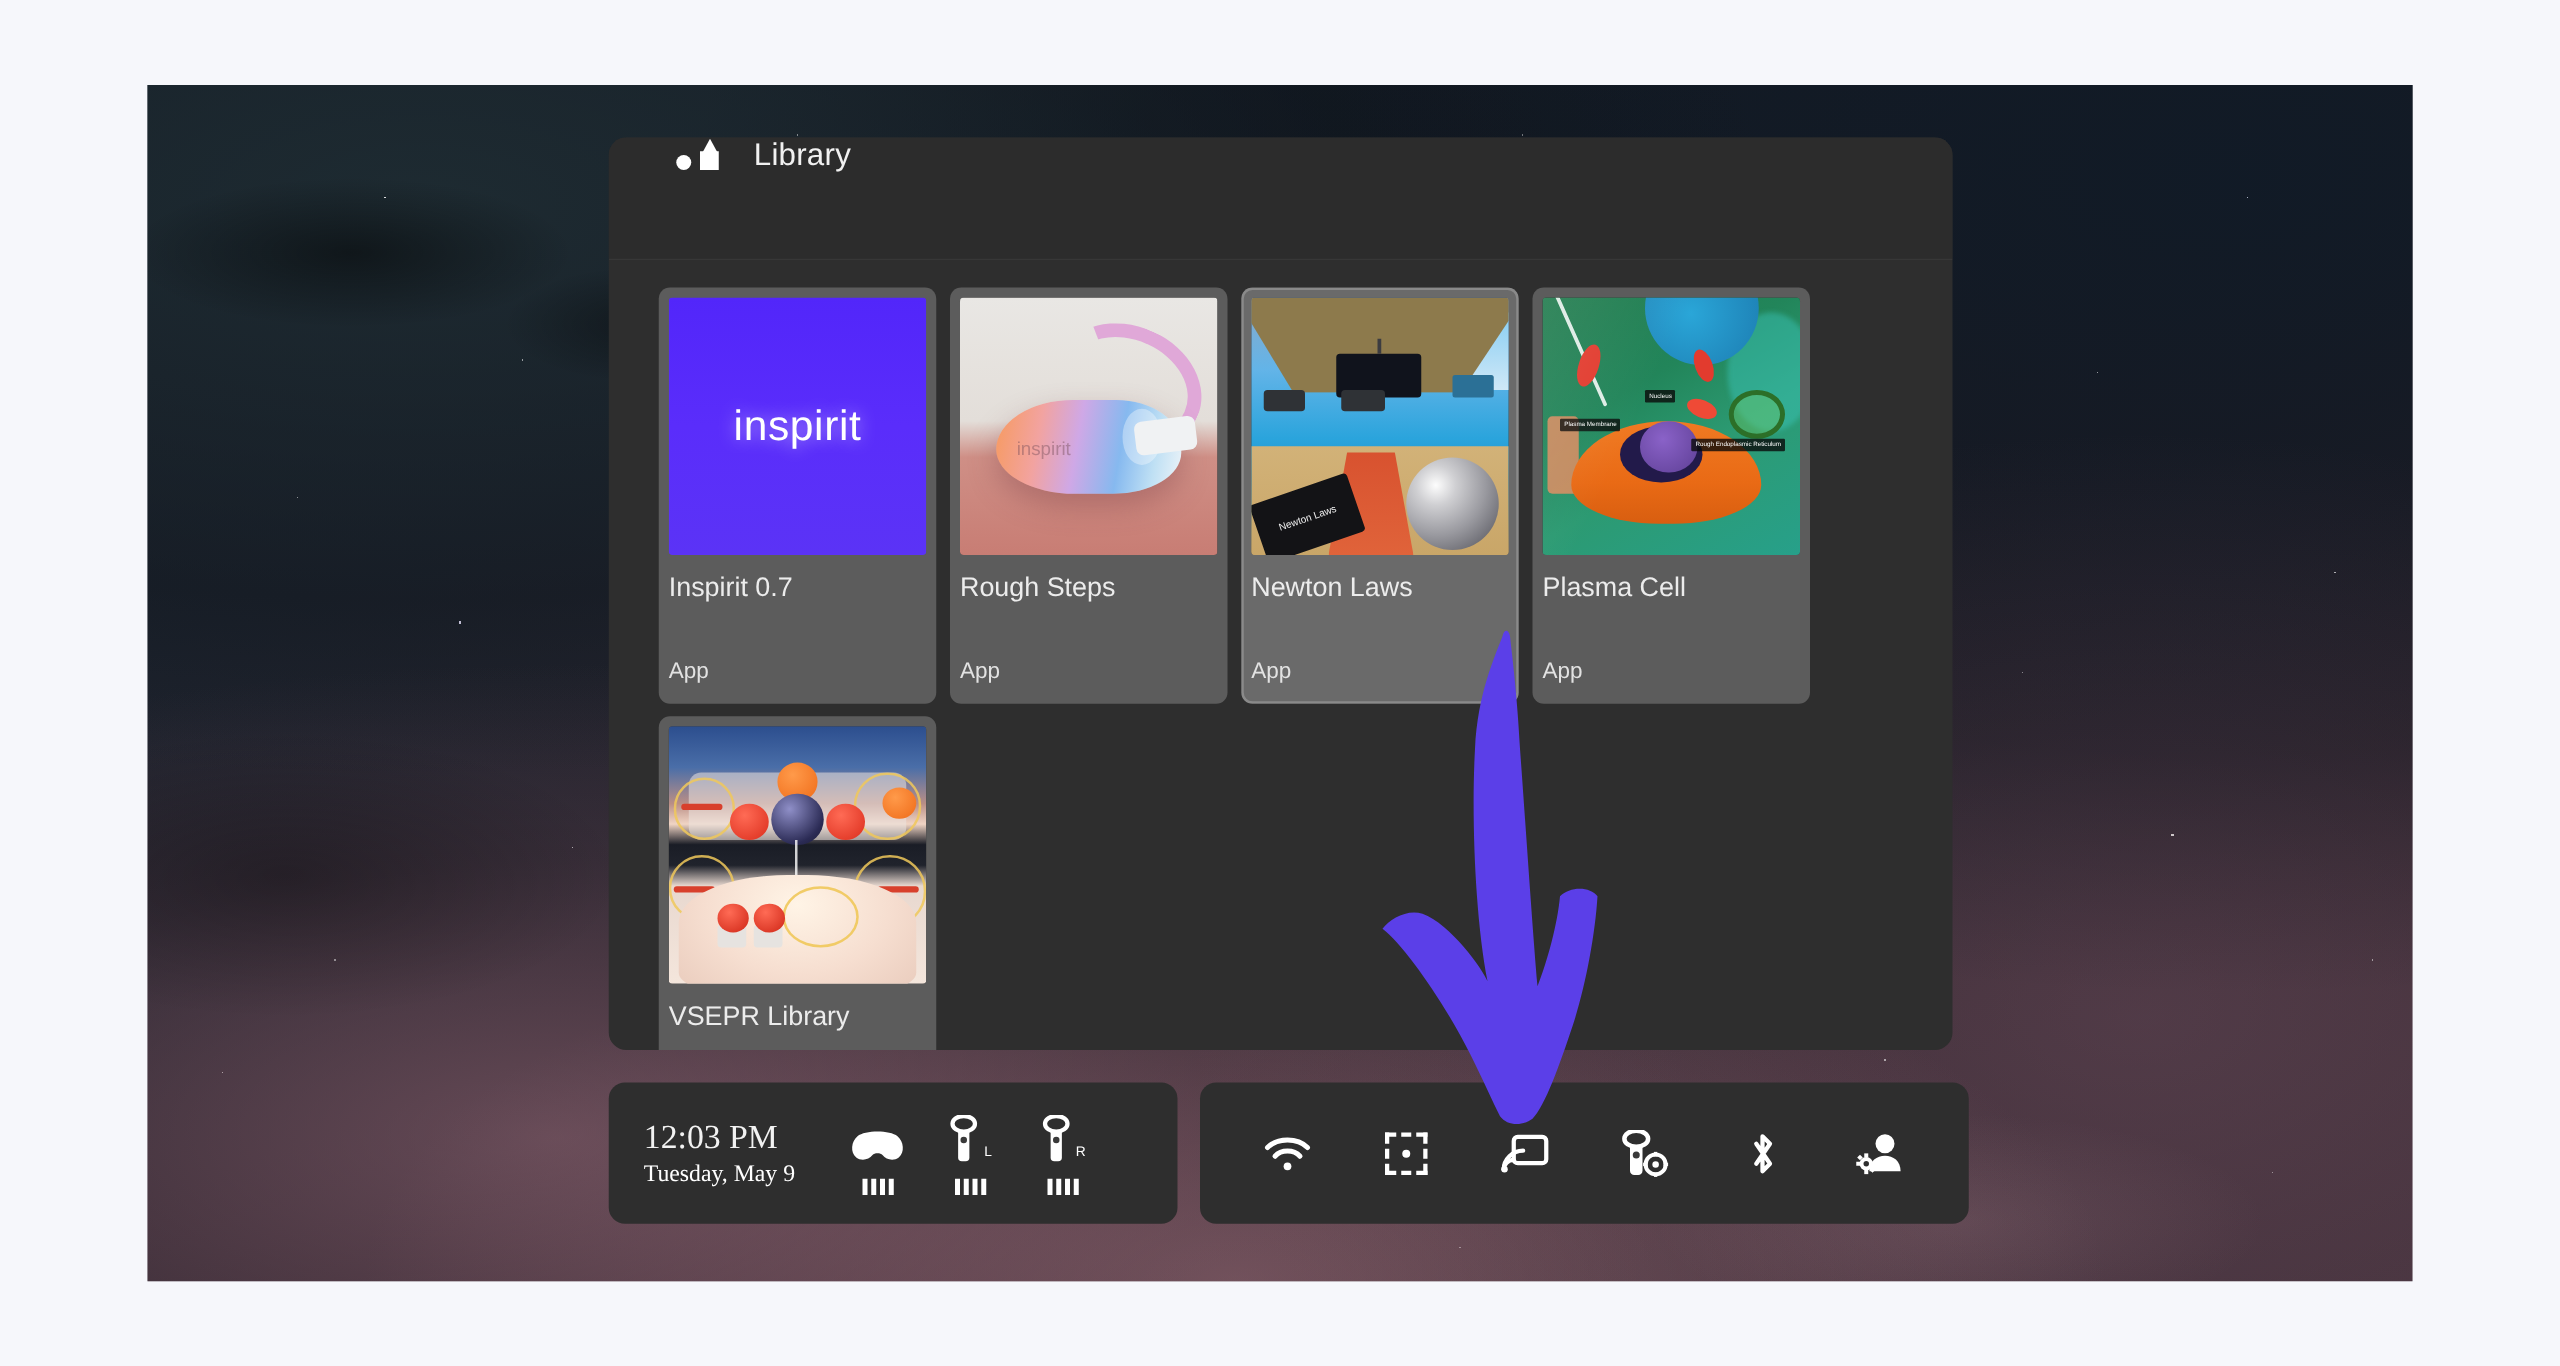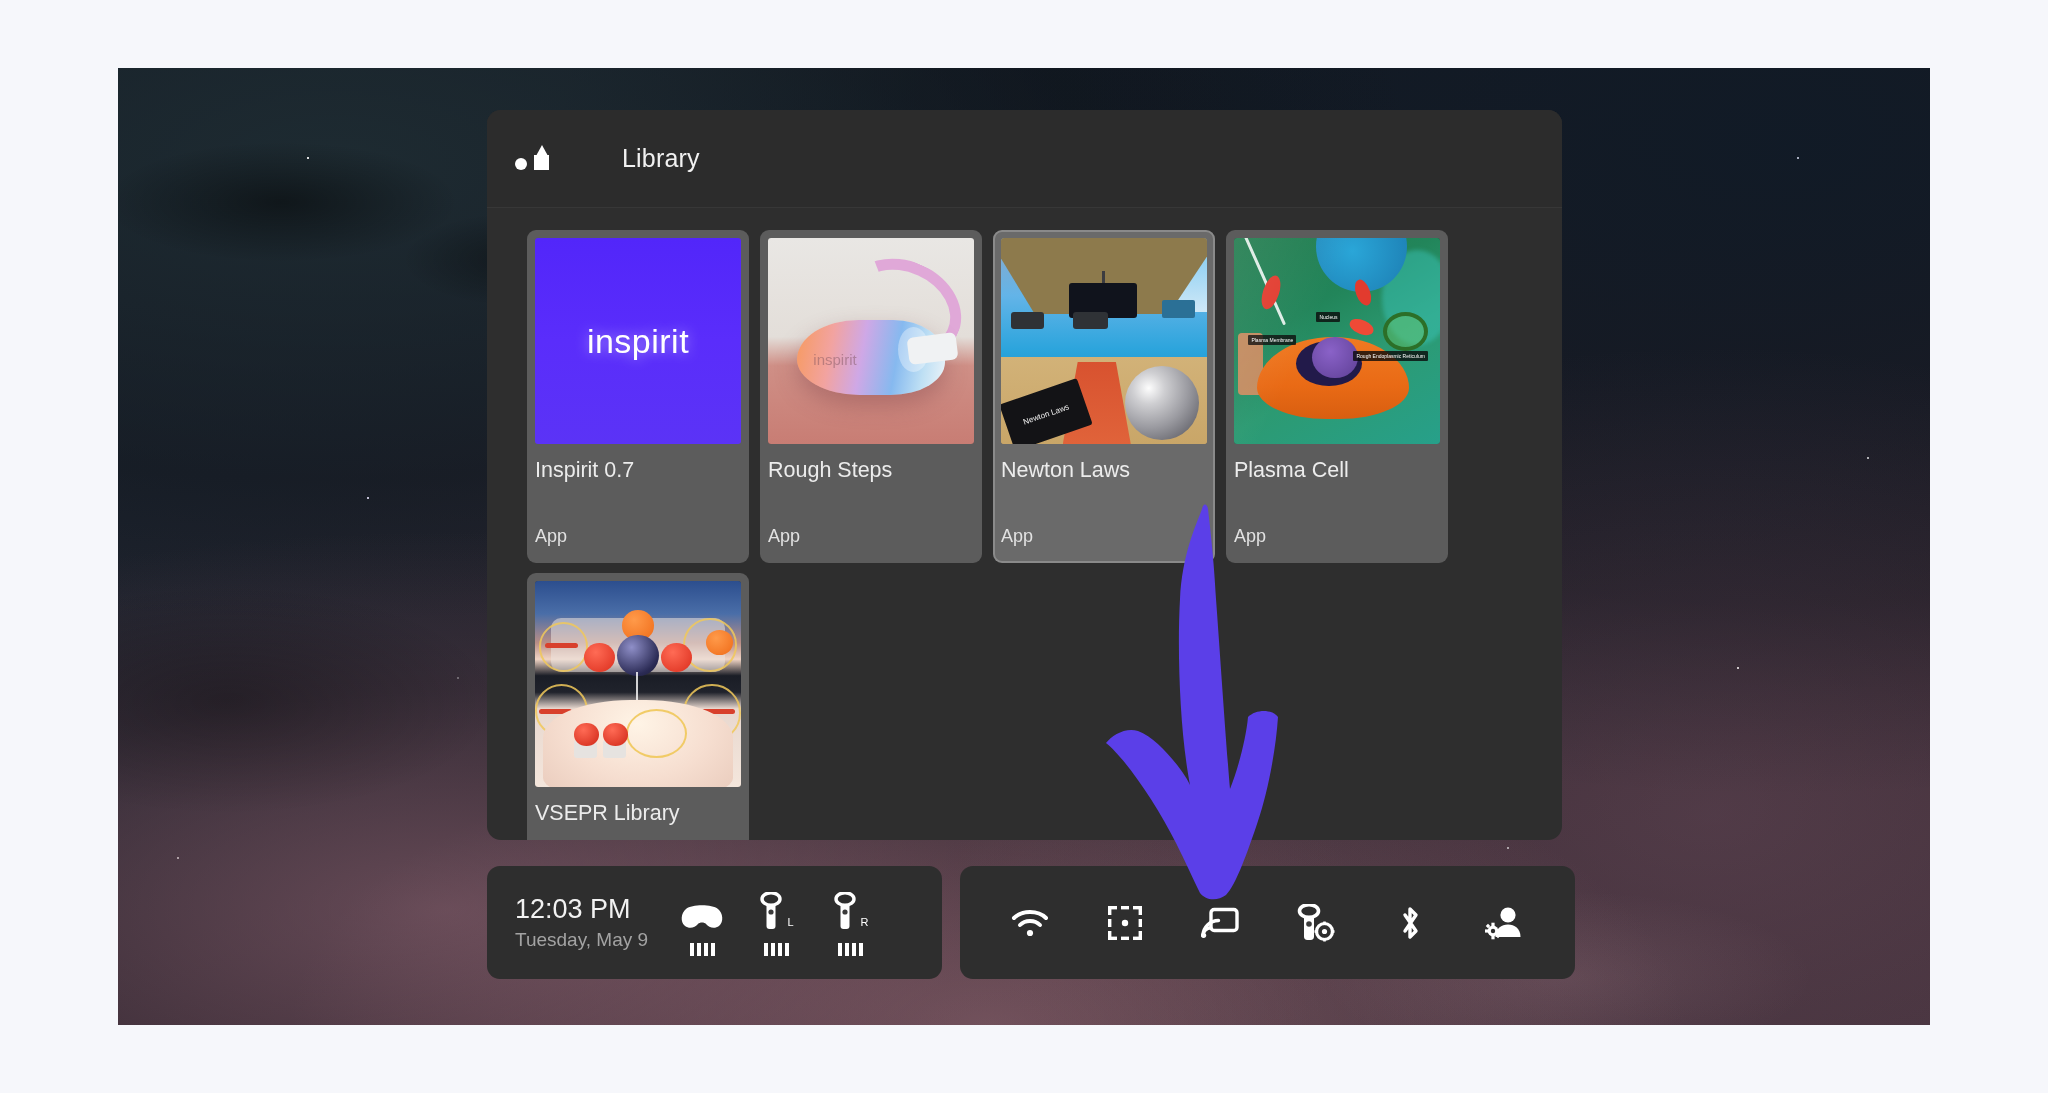--- a/index.html
+++ b/index.html
@@ -84,26 +84,24 @@
     top: 110px;
     width: 1075px;
     height: 730px;
     background: #2e2e2e;
     border-radius: 14px;
     overflow: hidden;
   }
   #library-header {
     height: 98px;
     display: flex;
-    align-items: center;
-    padding-left: 28px;
+    padding-left: 54px;
     box-sizing: border-box;
     border-bottom: 1px solid rgba(255,255,255,0.055);
     background: #2c2c2c;
-    gap: 45px;
   }
   #shapes-icon { width: 34px; height: 30px; position: relative; flex: 0 0 auto; }
   #shapes-icon .sq {
     position: absolute; right: 0; bottom: 4px;
     width: 15px; height: 15px; background: #fff;
   }
   #shapes-icon .tri {
     position: absolute; right: 1px; bottom: 18px;
     width: 0; height: 0;
     border-left: 6.5px solid transparent;
@@ -390,23 +388,23 @@
   }
   #taskbar-status {
     left: 487px; top: 866px; width: 455px; height: 113px;
     padding-left: 28px;
   }
   #taskbar-quick {
     left: 960px; top: 866px; width: 615px; height: 113px;
     justify-content: space-around;
     padding: 0 22px;
   }
-  #clock-block { width: 150px; }
+  #clock-block { width: 150px; font-family: Liberation Serif, serif; }
   #clock-time { color: #f2f2f2; font-size: 27px; line-height: 1.15; }
-  #clock-date { color: #a3a3a3; font-size: 19px; margin-top: 4px; }
+  #clock-date { color: #ffffff; font-size: 19px; margin-top: 4px; }
 
   .device-status {
     width: 74px;
     display: flex; flex-direction: column; align-items: center;
     position: relative;
   }
   .device-icon-row { display:flex; align-items:flex-end; height: 42px; }
   .battery-bars { display: flex; gap: 3px; margin-top: 11px; }
   .battery-bars i { width: 4px; height: 13px; background: #fff; display: block; }
   .lr-label { color: #fff; font-size: 11px; margin-left: 3px; margin-bottom: 4px; }

